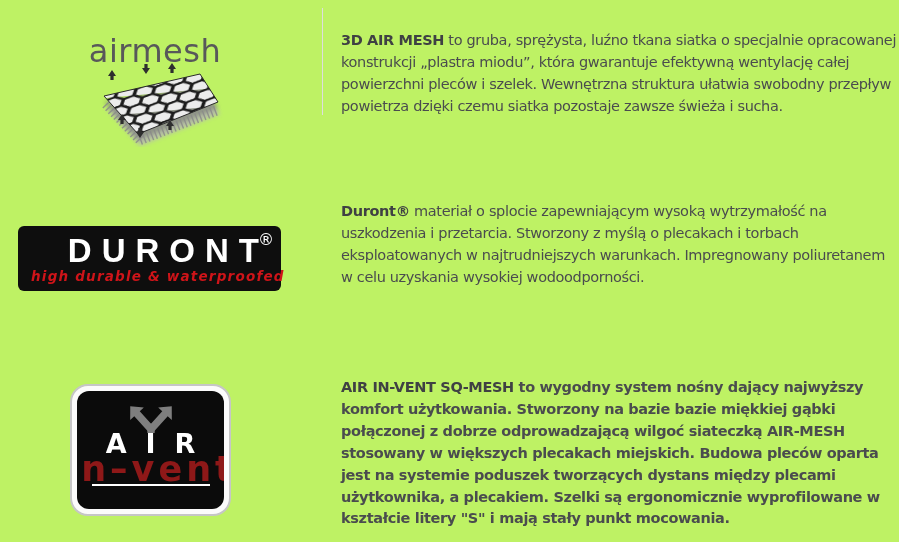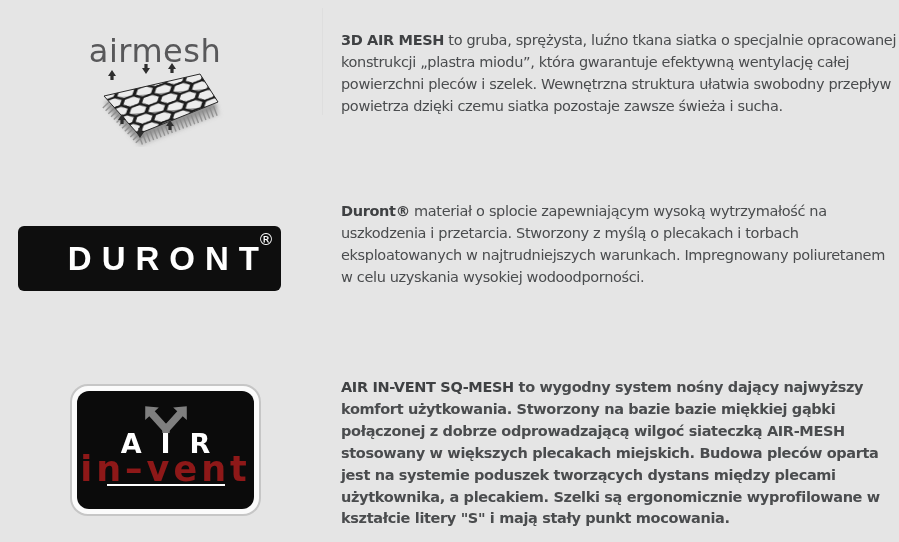--- a/index.html
+++ b/index.html
@@ -12,21 +12,21 @@
     --invent-red:#8e1818;
     --invent-bg:#0b0b0b;
     --arrow-gray:#7f7f7f;
   }
   html,body{margin:0;padding:0;}
   body{
     width:899px;height:542px;background:#ffffff;
     font-family:"DejaVu Sans", sans-serif;
     position:relative;overflow:hidden;
   }
-  #canvas{position:absolute;inset:0;width:899px;height:542px;background:#e5e5e5;}
+  #canvas{position:absolute;inset:0;width:899px;height:542px;background:#bef264;}
 
   
   .para{
     position:absolute;left:333px;width:557px;margin:8px;
     font-size:14.5px;line-height:21.9px;letter-spacing:-0.35px;
     color:var(--body-text);
   }
   .para b{color:var(--bold-text);}
   #para-airmesh{top:22px;}
   #para-duront{top:193px;}
@@ -60,21 +60,21 @@
     font-style:italic;font-weight:bold;font-size:13.5px;line-height:16px;
     letter-spacing:1.2px;color:var(--duront-tagline-red);white-space:nowrap;
   }
   .duront-reg{
     position:absolute;top:4px;right:7px;
     font-size:16px;color:var(--duront-text);font-weight:400;
   }
 
   
   .invent-outer{
-    position:absolute;left:70px;top:384px;width:191px;height:132px;
+    position:absolute;left:70px;top:384px;width:161px;height:132px;
     background:#fbfbfb;border:2px solid #c6c6c6;border-radius:18px;
     box-sizing:border-box;
   }
   .invent-inner{
     position:absolute;inset:5px;background:var(--invent-bg);border-radius:12px;
     display:flex;flex-direction:column;align-items:center;
     padding-top:6px;box-sizing:border-box;overflow:hidden;
   }
   .invent-arrow-svg{width:118px;height:36px;flex:0 0 auto;}
   .invent-air{
@@ -131,20 +131,21 @@
 
     <div class="edge-artifact"></div>
 
     <p class="para" id="para-airmesh"><b>3D AIR MESH</b><span> to gruba, sprężysta, luźno tkana siatka o specjalnie opracowanej konstrukcji „plastra miodu”, która gwarantuje efektywną wentylację całej powierzchni pleców i szelek. Wewnętrzna struktura ułatwia swobodny przepływ powietrza dzięki czemu siatka pozostaje zawsze świeża i sucha.</span></p>
   </section>
 
   <section>
     <div class="duront-box">
       <span class="duront-reg">®</span>
       <div class="duront-word">DURONT</div>
+      <div class="duront-tagline">high durable &amp; waterproofed</div>
     </div>
 
     <p class="para" id="para-duront"><b>Duront®</b><span> materiał o splocie zapewniającym wysoką wytrzymałość na uszkodzenia i przetarcia. Stworzony z myślą o plecakach i torbach eksploatowanych w najtrudniejszych warunkach. Impregnowany poliuretanem w celu uzyskania wysokiej wodoodporności.</span></p>
   </section>
 
   <section>
     <div class="invent-outer">
       <div class="invent-inner">
         <svg class="invent-arrow-svg" viewBox="0 0 140 78" preserveAspectRatio="xMidYMax meet" aria-hidden="true">
           <g fill="#7f7f7f">

